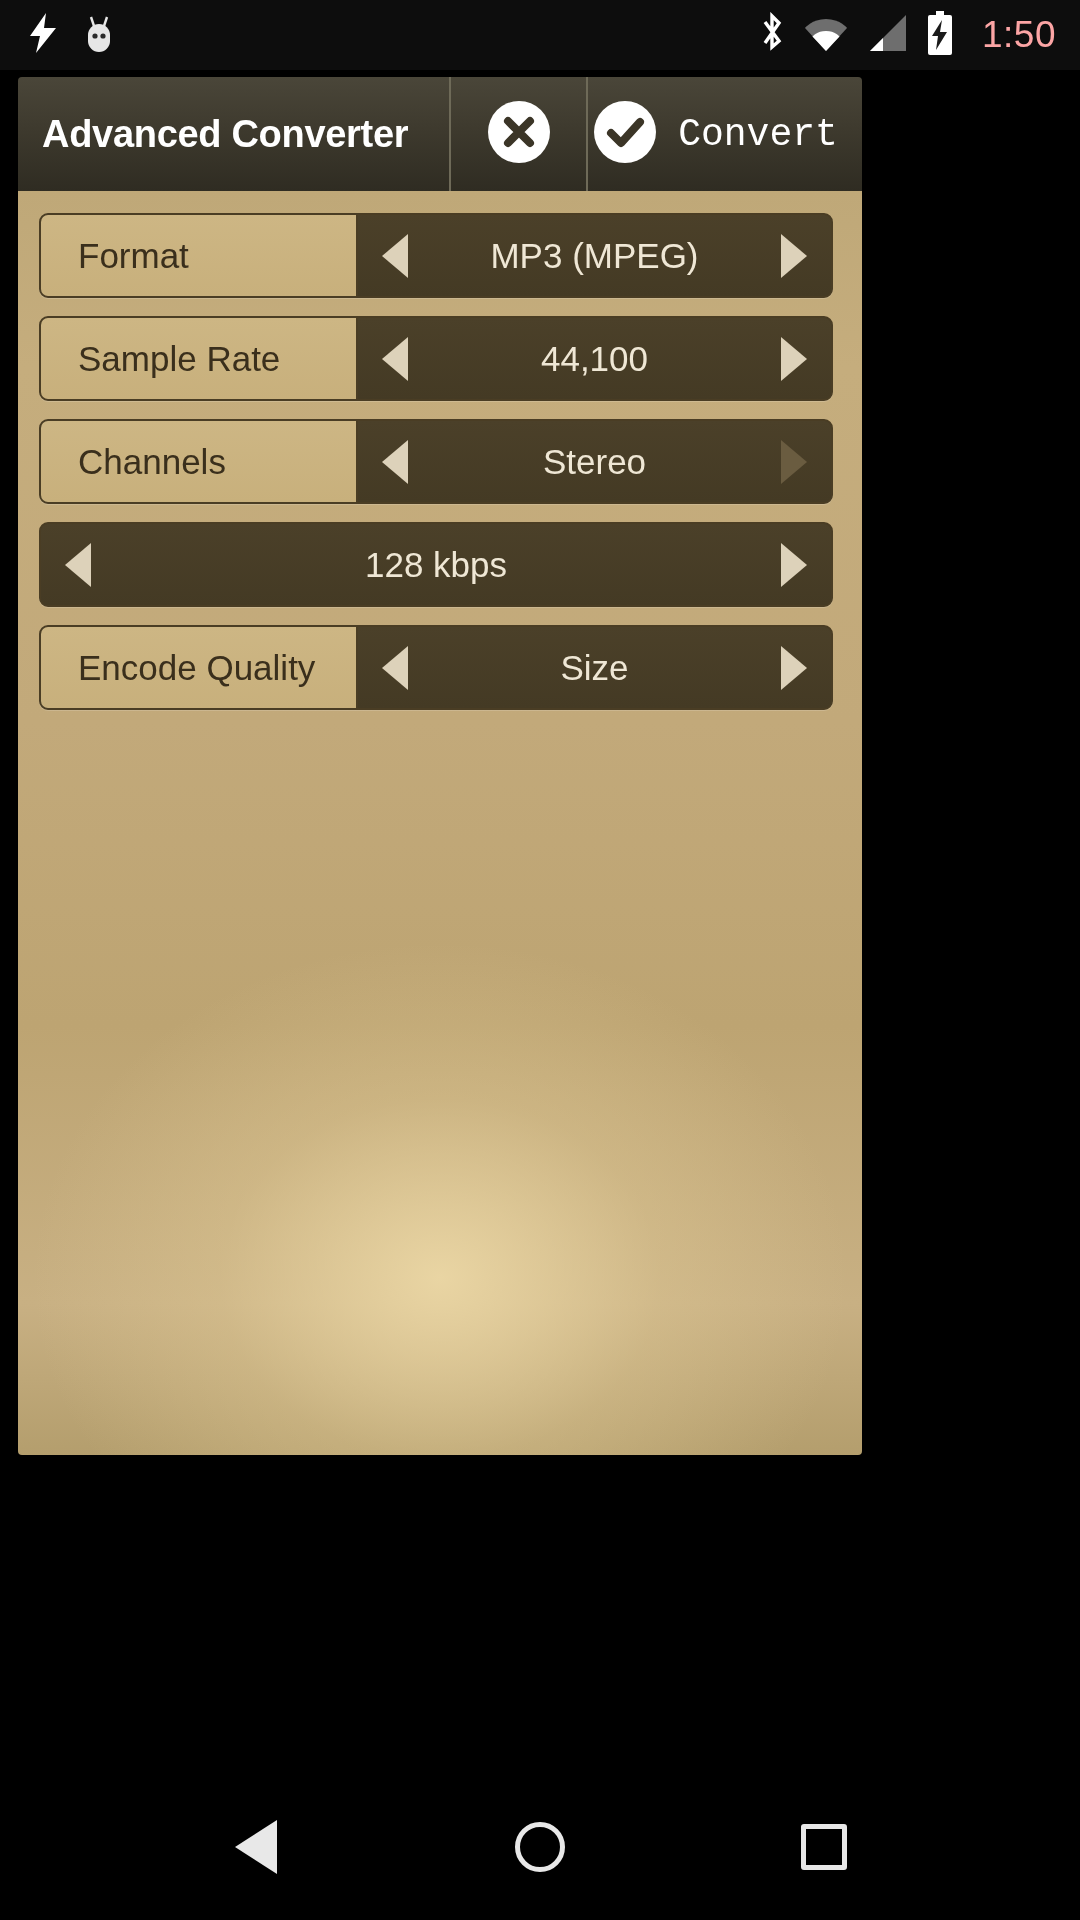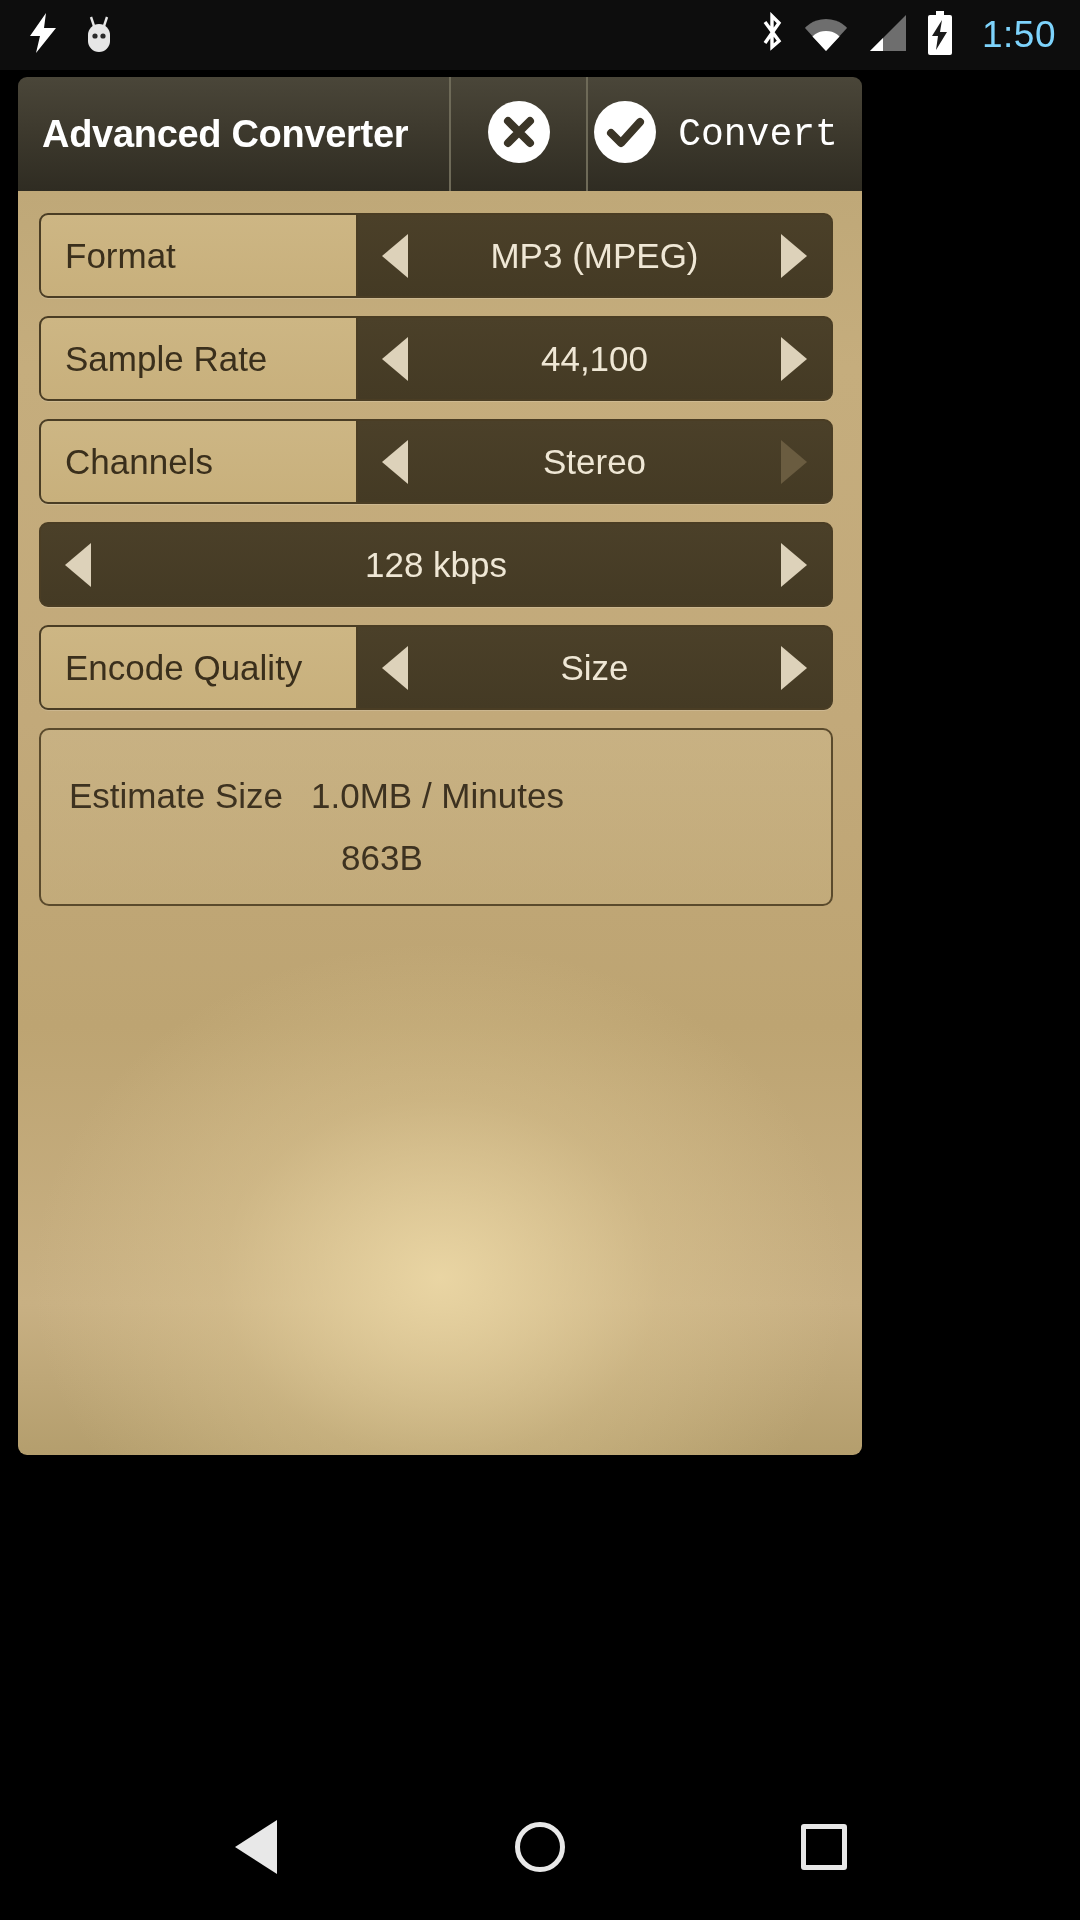--- a/index.html
+++ b/index.html
@@ -15,28 +15,28 @@
     position:absolute; left:0; top:0; width:1080px; height:70px;
     background:#0d0d0d;
     display:flex; align-items:center;
   }
   #status-left{ display:flex; align-items:center; gap:26px; padding-left:30px; }
   #status-right{
     margin-left:auto; display:flex; align-items:center; gap:18px; padding-right:24px;
   }
   .sb-ico{ display:block; }
   #status-clock{
-    color:#7dd3fc; font-size:37px; font-weight:400; letter-spacing:0.5px;
+    color:#fca5a5; font-size:37px; font-weight:400; letter-spacing:0.5px;
     margin-left:10px; font-family:"Liberation Sans", sans-serif;
   }
 
   
   #app-window{
     position:absolute; left:18px; top:77px; width:844px; height:1378px;
-    border-radius:9px; overflow:hidden;
+    border-radius:4px; overflow:hidden;
   }
 
   
   #title-bar{
     position:relative; width:100%; height:114px;
     background:linear-gradient(180deg,#4a4639 0%,#3e3a2e 45%,#2f2c22 100%);
     display:flex; align-items:stretch;
   }
   #app-title-wrap{
     flex:0 0 433px; display:flex; align-items:center; padding-left:24px;
@@ -72,21 +72,21 @@
     display:flex; align-items:stretch;
     border:2px solid #4a3d24;
     border-radius:9px;
     overflow:hidden;
     background:#453b25;
     box-shadow:0 1px 0 rgba(255,255,255,0.16);
   }
   .row-label{
     flex:0 0 317px;
     background:linear-gradient(180deg,#cdb684 0%,#c8b07c 100%);
-    display:flex; align-items:center; padding-left:24px;
+    display:flex; align-items:center; padding-left:37px;
     border-right:2px solid #4a3d24;
   }
   .row-label span{
     color:#3a2f1c; font-size:35px; font-weight:400;
   }
   .row-control{
     flex:1; position:relative; display:flex; align-items:center;
     background:linear-gradient(180deg,#4b4029 0%,#443a24 100%);
   }
   .arrow-btn{
@@ -286,27 +286,20 @@
         <div class="arrow-btn">
             <div class="tri tri-left"></div>
           </div>
         <div class="row-value">Size</div>
         <div class="arrow-btn">
             <div class="tri tri-right"></div>
           </div>
       </div>
     </div>
 
-    <div id="estimate-box">
-      <div id="estimate-line1">
-        <span id="estimate-label">Estimate Size</span>
-        <span id="estimate-value1">1.0MB / Minutes</span>
-      </div>
-      <div id="estimate-value2">863B</div>
-    </div>
 
   </div>
 </div>
 
 <div id="gap-filler"></div>
 
 <div id="nav-bar">
   <div class="nav-btn">
     <div id="nav-back-tri"></div>
   </div>

